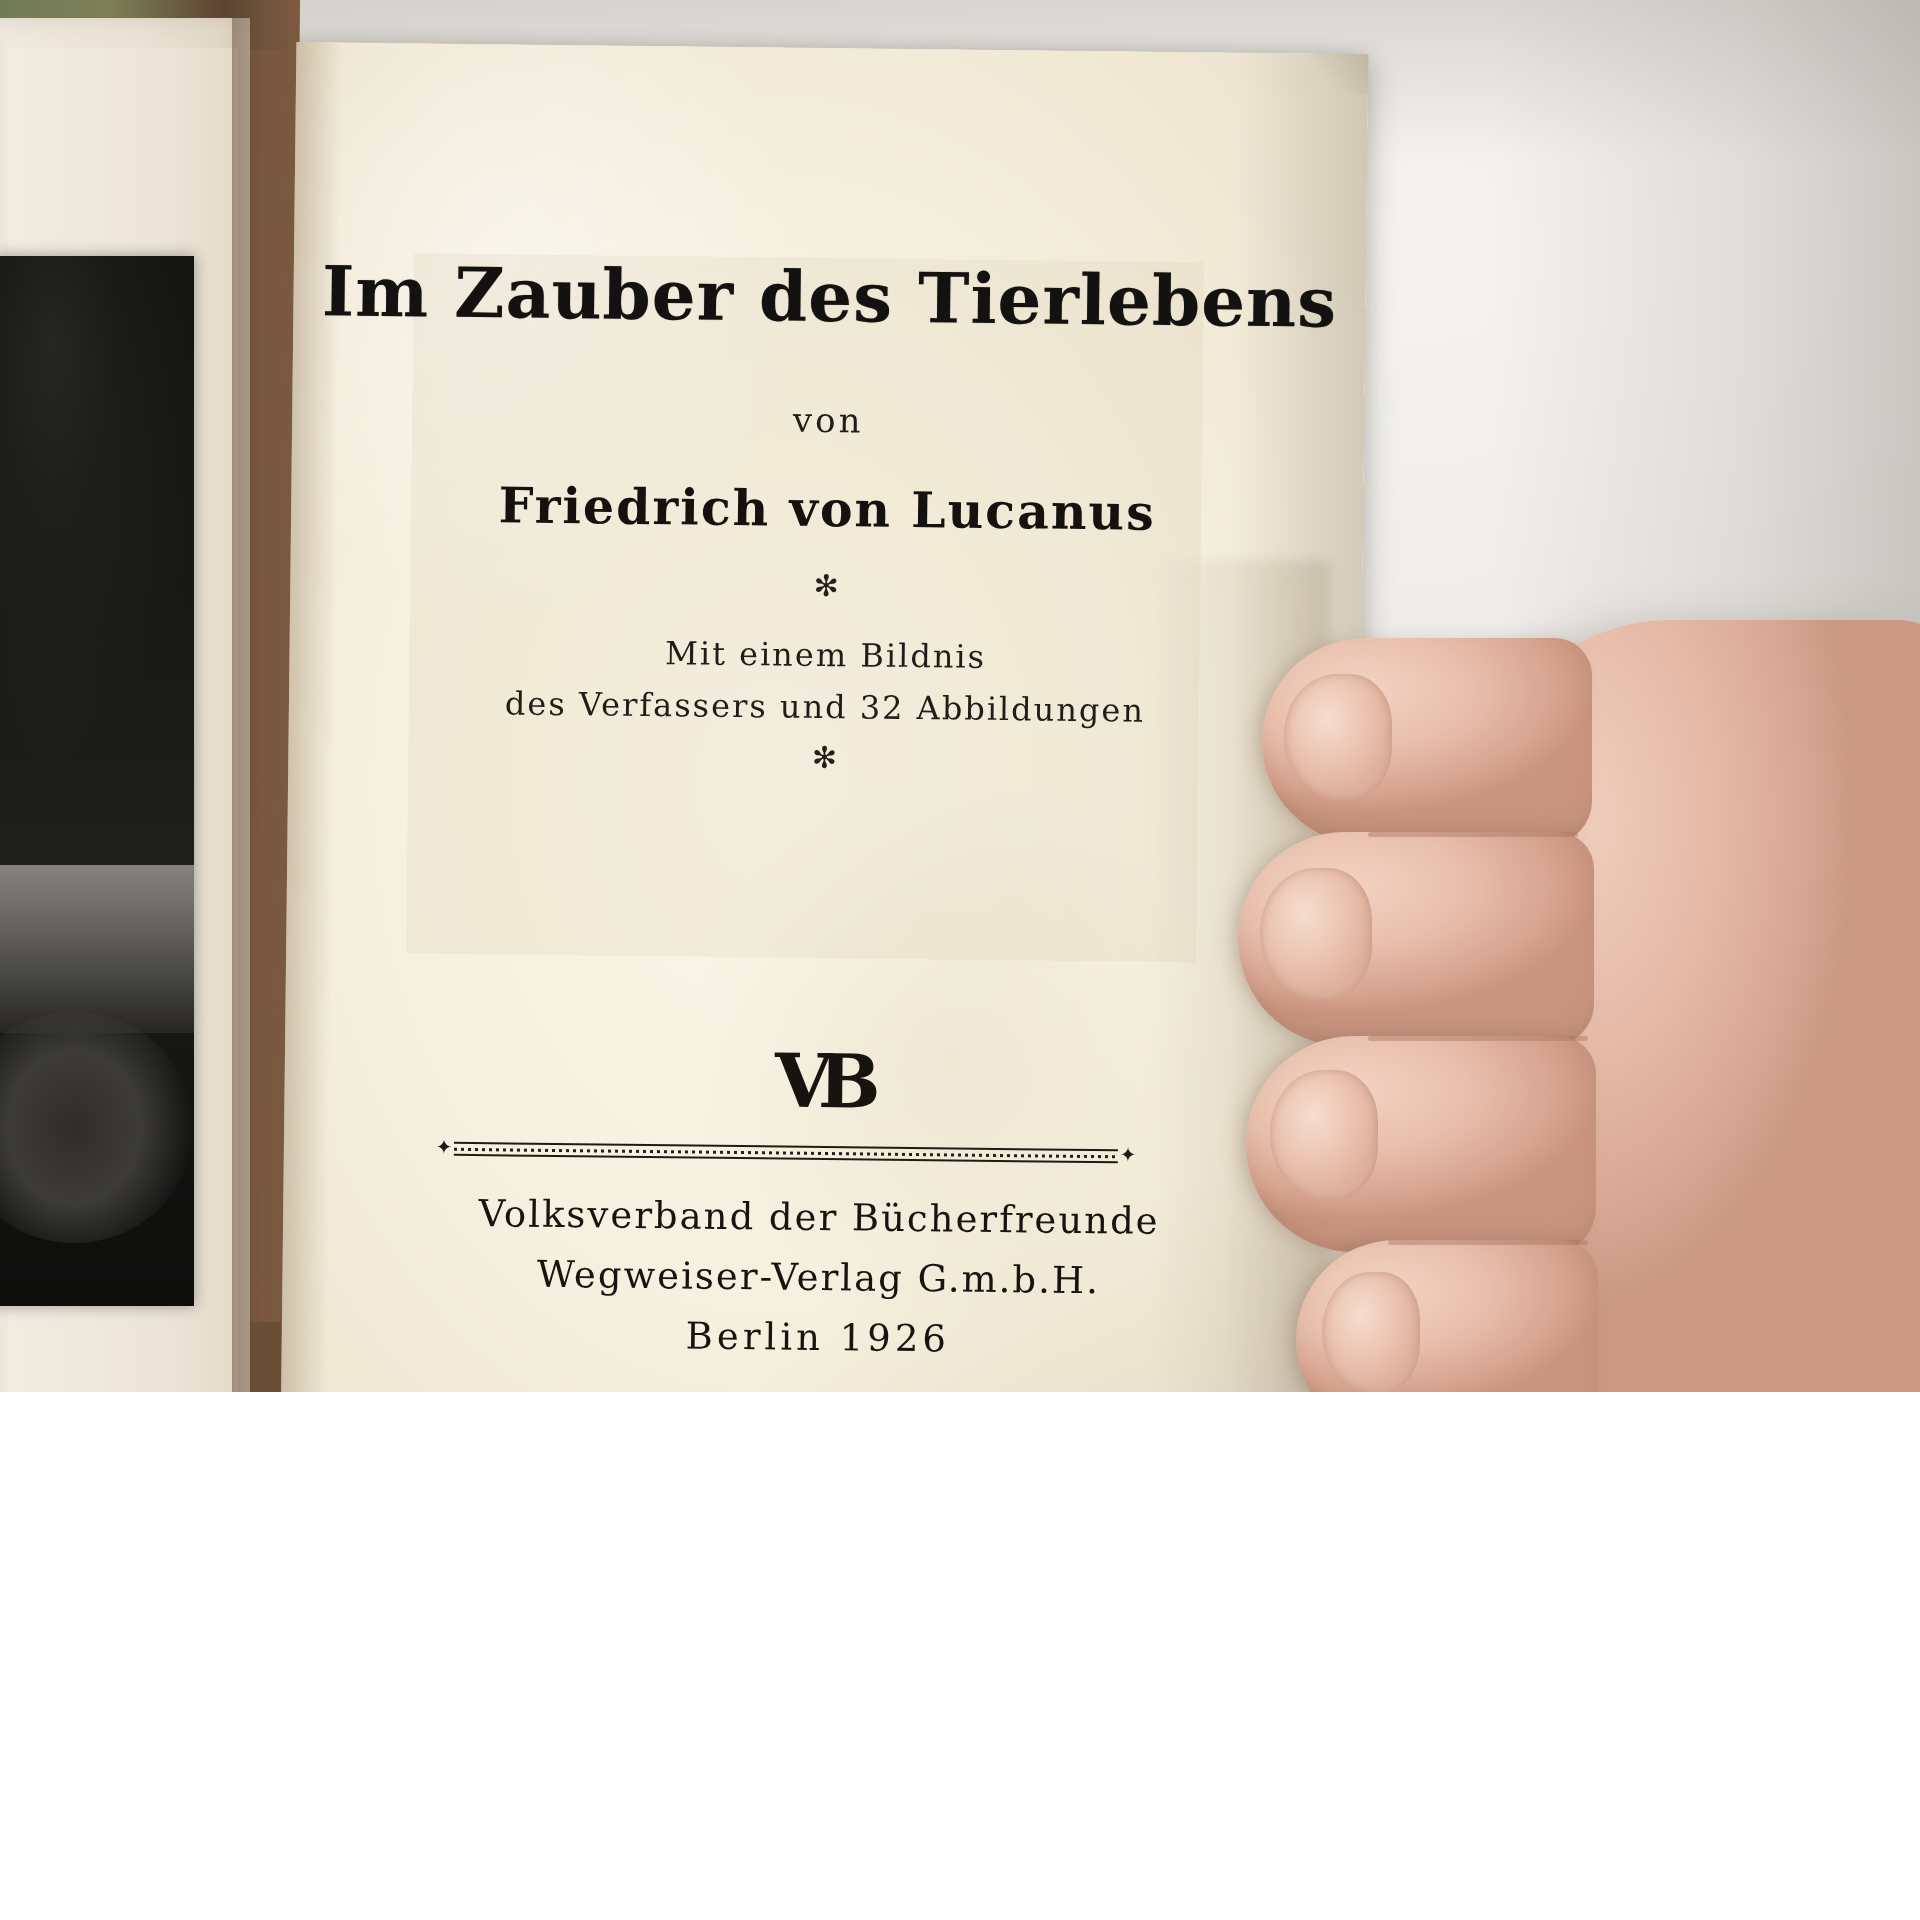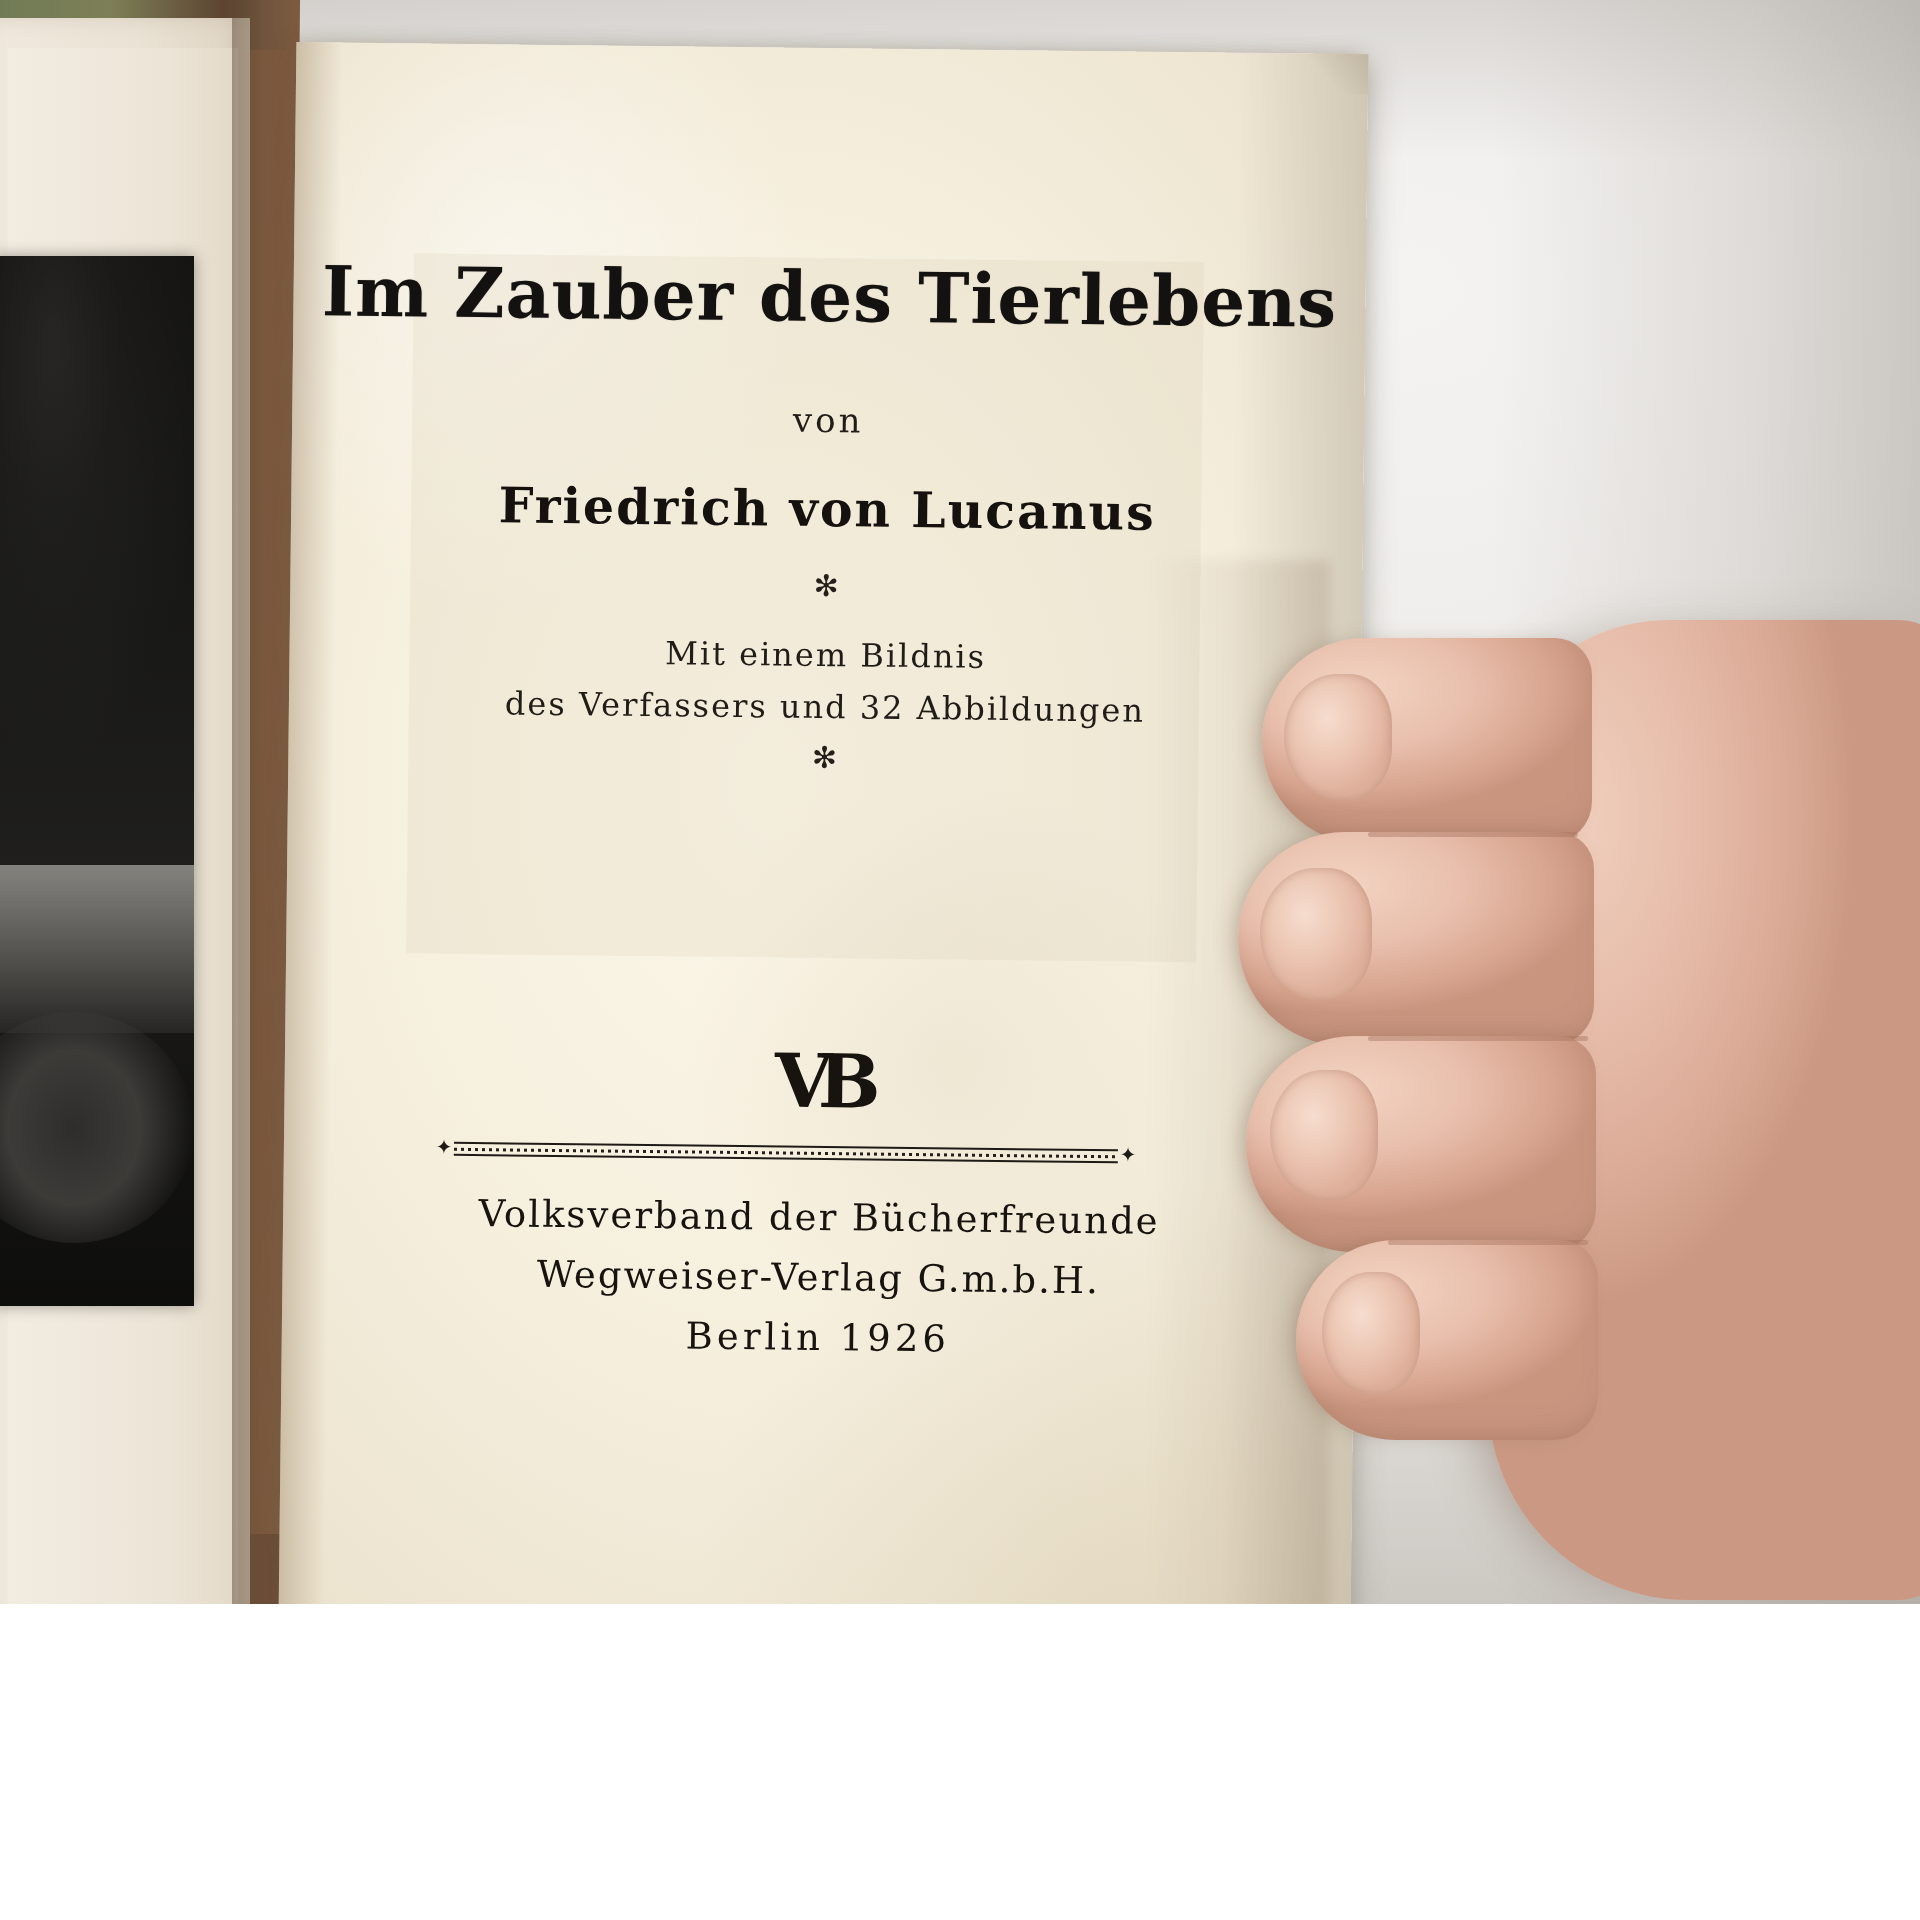--- a/index.html
+++ b/index.html
@@ -6,21 +6,21 @@
     margin: 0;
     padding: 0;
     background: #ffffff;
   }
   body {
     font-family: "Liberation Serif", serif;
   }
   #scene {
     position: relative;
     width: 1920px;
-    height: 1604px;
+    height: 1392px;
     overflow: hidden;
     background: #a3a3a3;
   }
 
   
   .bg {
     position: absolute;
     inset: 0;
     background:
       radial-gradient(120% 90% at 72% 18%, #f4f3f1 0%, #eceae7 45%, #e2dfdb 78%, #d9d6d1 100%);

